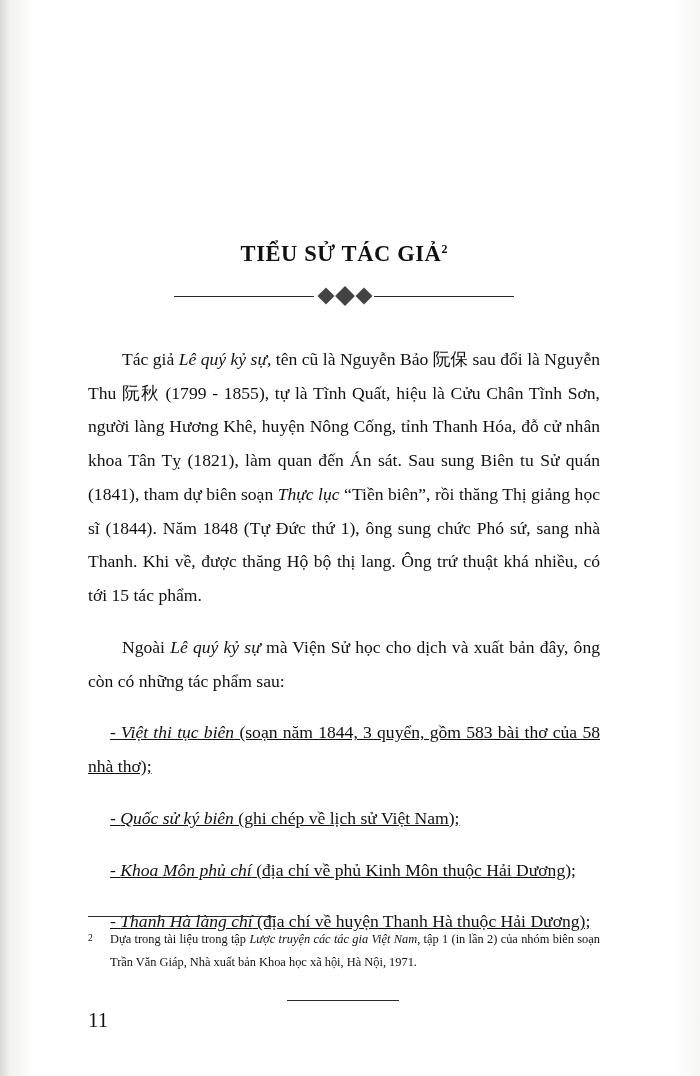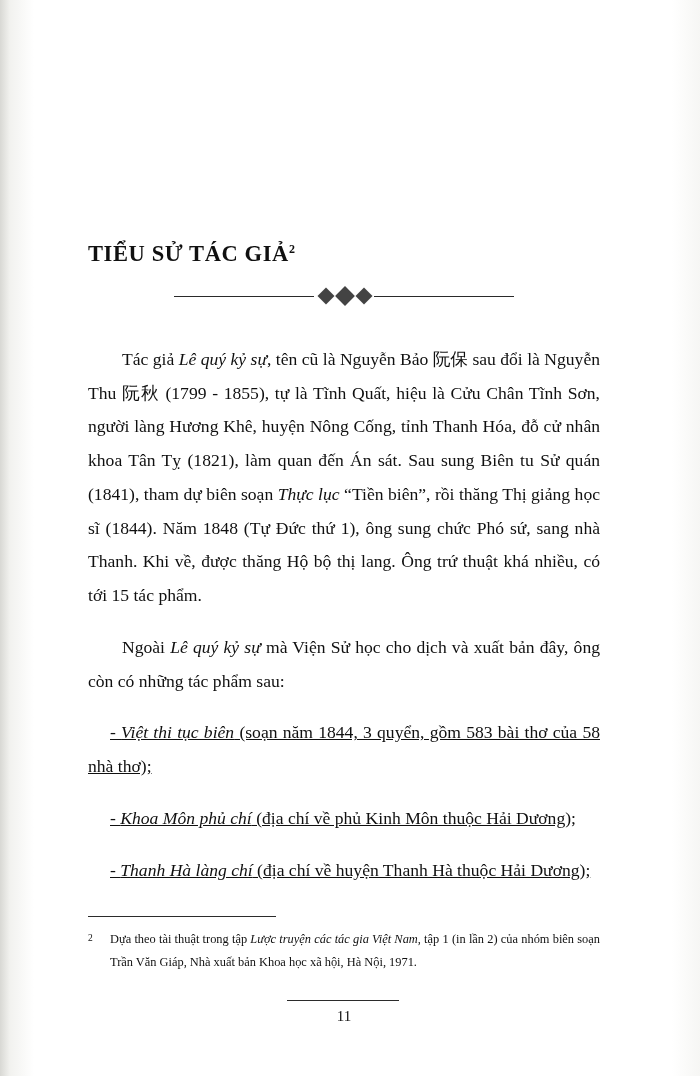--- a/index.html
+++ b/index.html
@@ -23,20 +23,21 @@
       linear-gradient(to right, #d8d8d4 0px, #f2f2ef 10px, #ffffff 34px, #ffffff 96%, #f6f6f4 100%);
   }
   .page-inner {
     position: absolute;
     left: 88px;
     top: 0;
     width: 512px;
     height: 100%;
   }
   .doc-title {
+    text-align: center;
     font-size: 22.5px;
     font-weight: bold;
     letter-spacing: 0.6px;
     margin: 0;
     padding-top: 242px;
     line-height: 1.1;
   }
   .doc-title .fn {
     font-size: 12px;
     font-weight: bold;
@@ -123,22 +124,21 @@
     top: 1000px;
     width: 112px;
     height: 1px;
     background: #2b2b2b;
   }
   .page-number {
     position: absolute;
     left: 0;
     top: 1008px;
     width: 512px;
-    text-align: center;
-    font-size: 15px;
+    font-size: 21px;
   }
 </style>
 </head>
 <body>
 
 <div class="page">
   <div class="page-inner">
 
     <h1 class="doc-title">
       <span>TIỂU SỬ TÁC GIẢ</span><span class="fn">2</span>
@@ -149,27 +149,28 @@
       <span class="dia d1"></span>
       <span class="dia d2"></span>
       <span class="dia d3"></span>
       <span class="line right"></span>
     </div>
 
     <div class="body-text" id="body-text">
         <p class="indent"><span>Tác giả </span><span class="it">Lê quý kỷ sự</span><span>, tên cũ là Nguyễn Bảo 阮保 sau đổi là Nguyễn Thu 阮秋 (1799 - 1855), tự là Tĩnh Quất, hiệu là Cửu Chân Tĩnh Sơn, người làng Hương Khê, huyện Nông Cống, tỉnh Thanh Hóa, đỗ cử nhân khoa Tân Tỵ (1821), làm quan đến Án sát. Sau sung Biên tu Sử quán (1841), tham dự biên soạn </span><span class="it">Thực lục</span><span> “Tiền biên”, rồi thăng Thị giảng học sĩ (1844). Năm 1848 (Tự Đức thứ 1), ông sung chức Phó sứ, sang nhà Thanh. Khi về, được thăng Hộ bộ thị lang. Ông trứ thuật khá nhiều, có tới 15 tác phẩm.</span></p>
         <p class="indent"><span>Ngoài </span><span class="it">Lê quý kỷ sự</span><span> mà Viện Sử học cho dịch và xuất bản đây, ông còn có những tác phẩm sau:</span></p>
         <p class="hang"><span>- </span><span class="it">Việt thi tục biên</span><span> (soạn năm 1844, 3 quyển, gồm 583 bài thơ của 58 nhà thơ);</span></p>
+        <p class="hang"><span>- </span><span class="it">Quốc sử ký biên</span><span> (ghi chép về lịch sử Việt Nam);</span></p>
         <p class="hang"><span>- </span><span class="it">Khoa Môn phủ chí</span><span> (địa chí về phủ Kinh Môn thuộc Hải Dương);</span></p>
         <p class="hang"><span>- </span><span class="it">Thanh Hà làng chí</span><span> (địa chí về huyện Thanh Hà thuộc Hải Dương);</span></p>
       </div>
 
     <div class="footnote-sep"></div>
     <div class="footnote">
       <span class="fnum">2</span>
-      <span class="ftext" id="footnote-text"><span>Dựa theo tài thuật trong tập </span><span class="it">Lược truyện các tác gia Việt Nam</span><span>, tập 1 (in lần 2) của nhóm biên soạn Trần Văn Giáp, Nhà xuất bản Khoa học xã hội, Hà Nội, 1971.</span></span>
+      <span class="ftext" id="footnote-text"><span>Dựa trong tài liệu trong tập </span><span class="it">Lược truyện các tác gia Việt Nam</span><span>, tập 1 (in lần 2) của nhóm biên soạn Trần Văn Giáp, Nhà xuất bản Khoa học xã hội, Hà Nội, 1971.</span></span>
     </div>
 
     <div class="page-rule"></div>
     <div class="page-number">11</div>
 
   </div>
 </div>
 
 </body></html>

